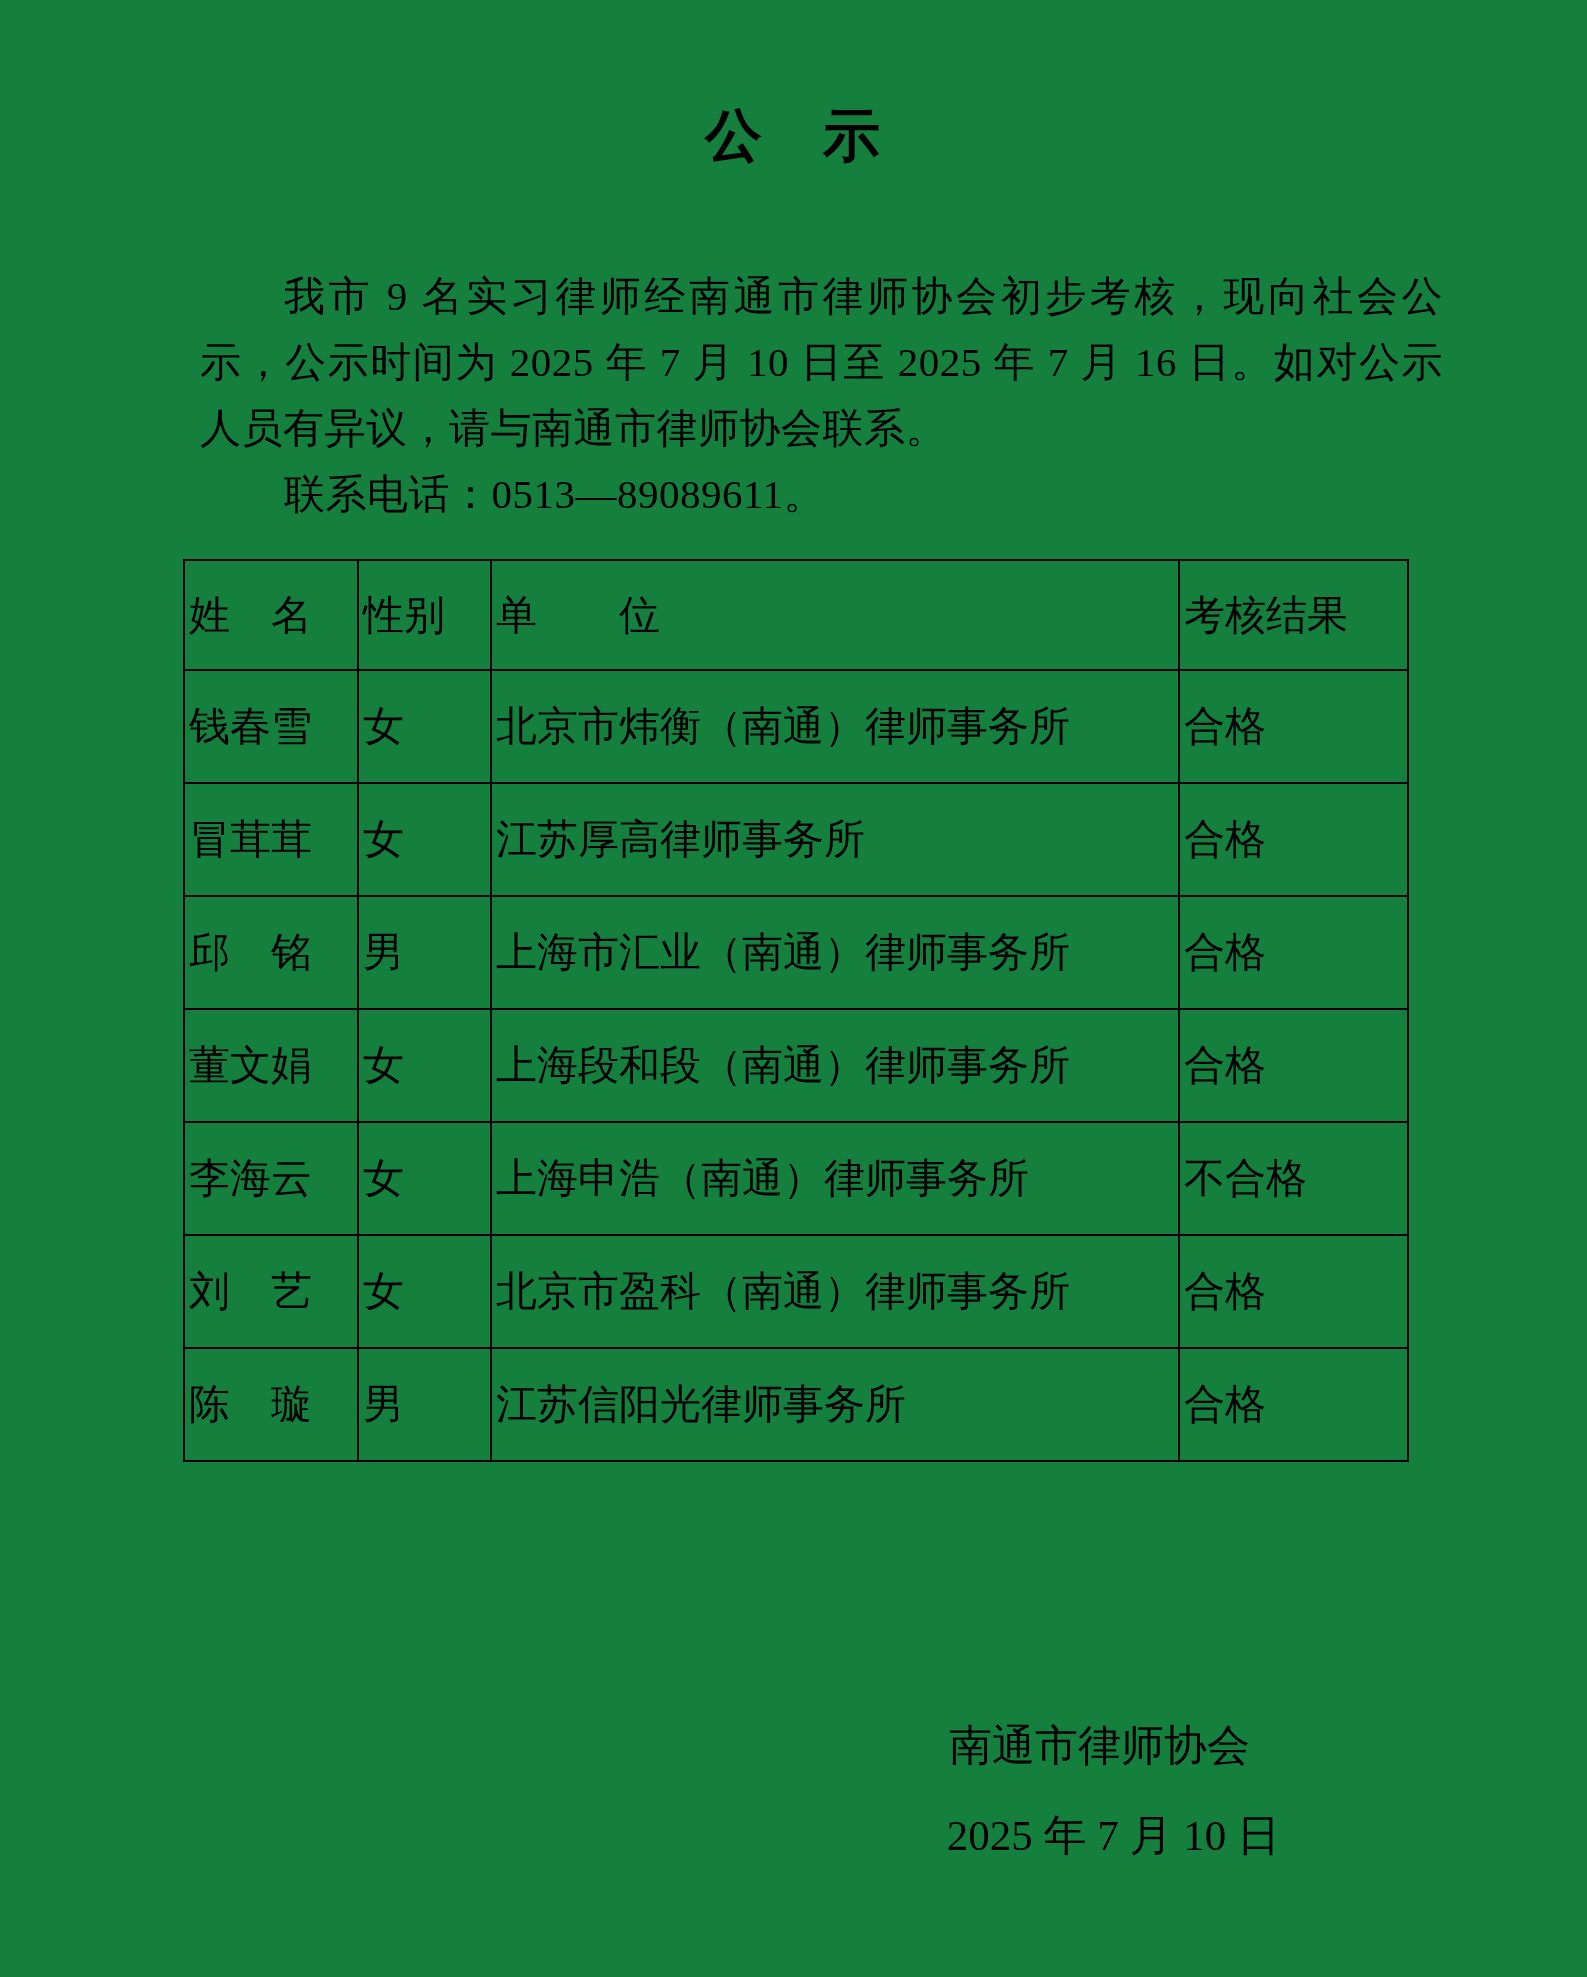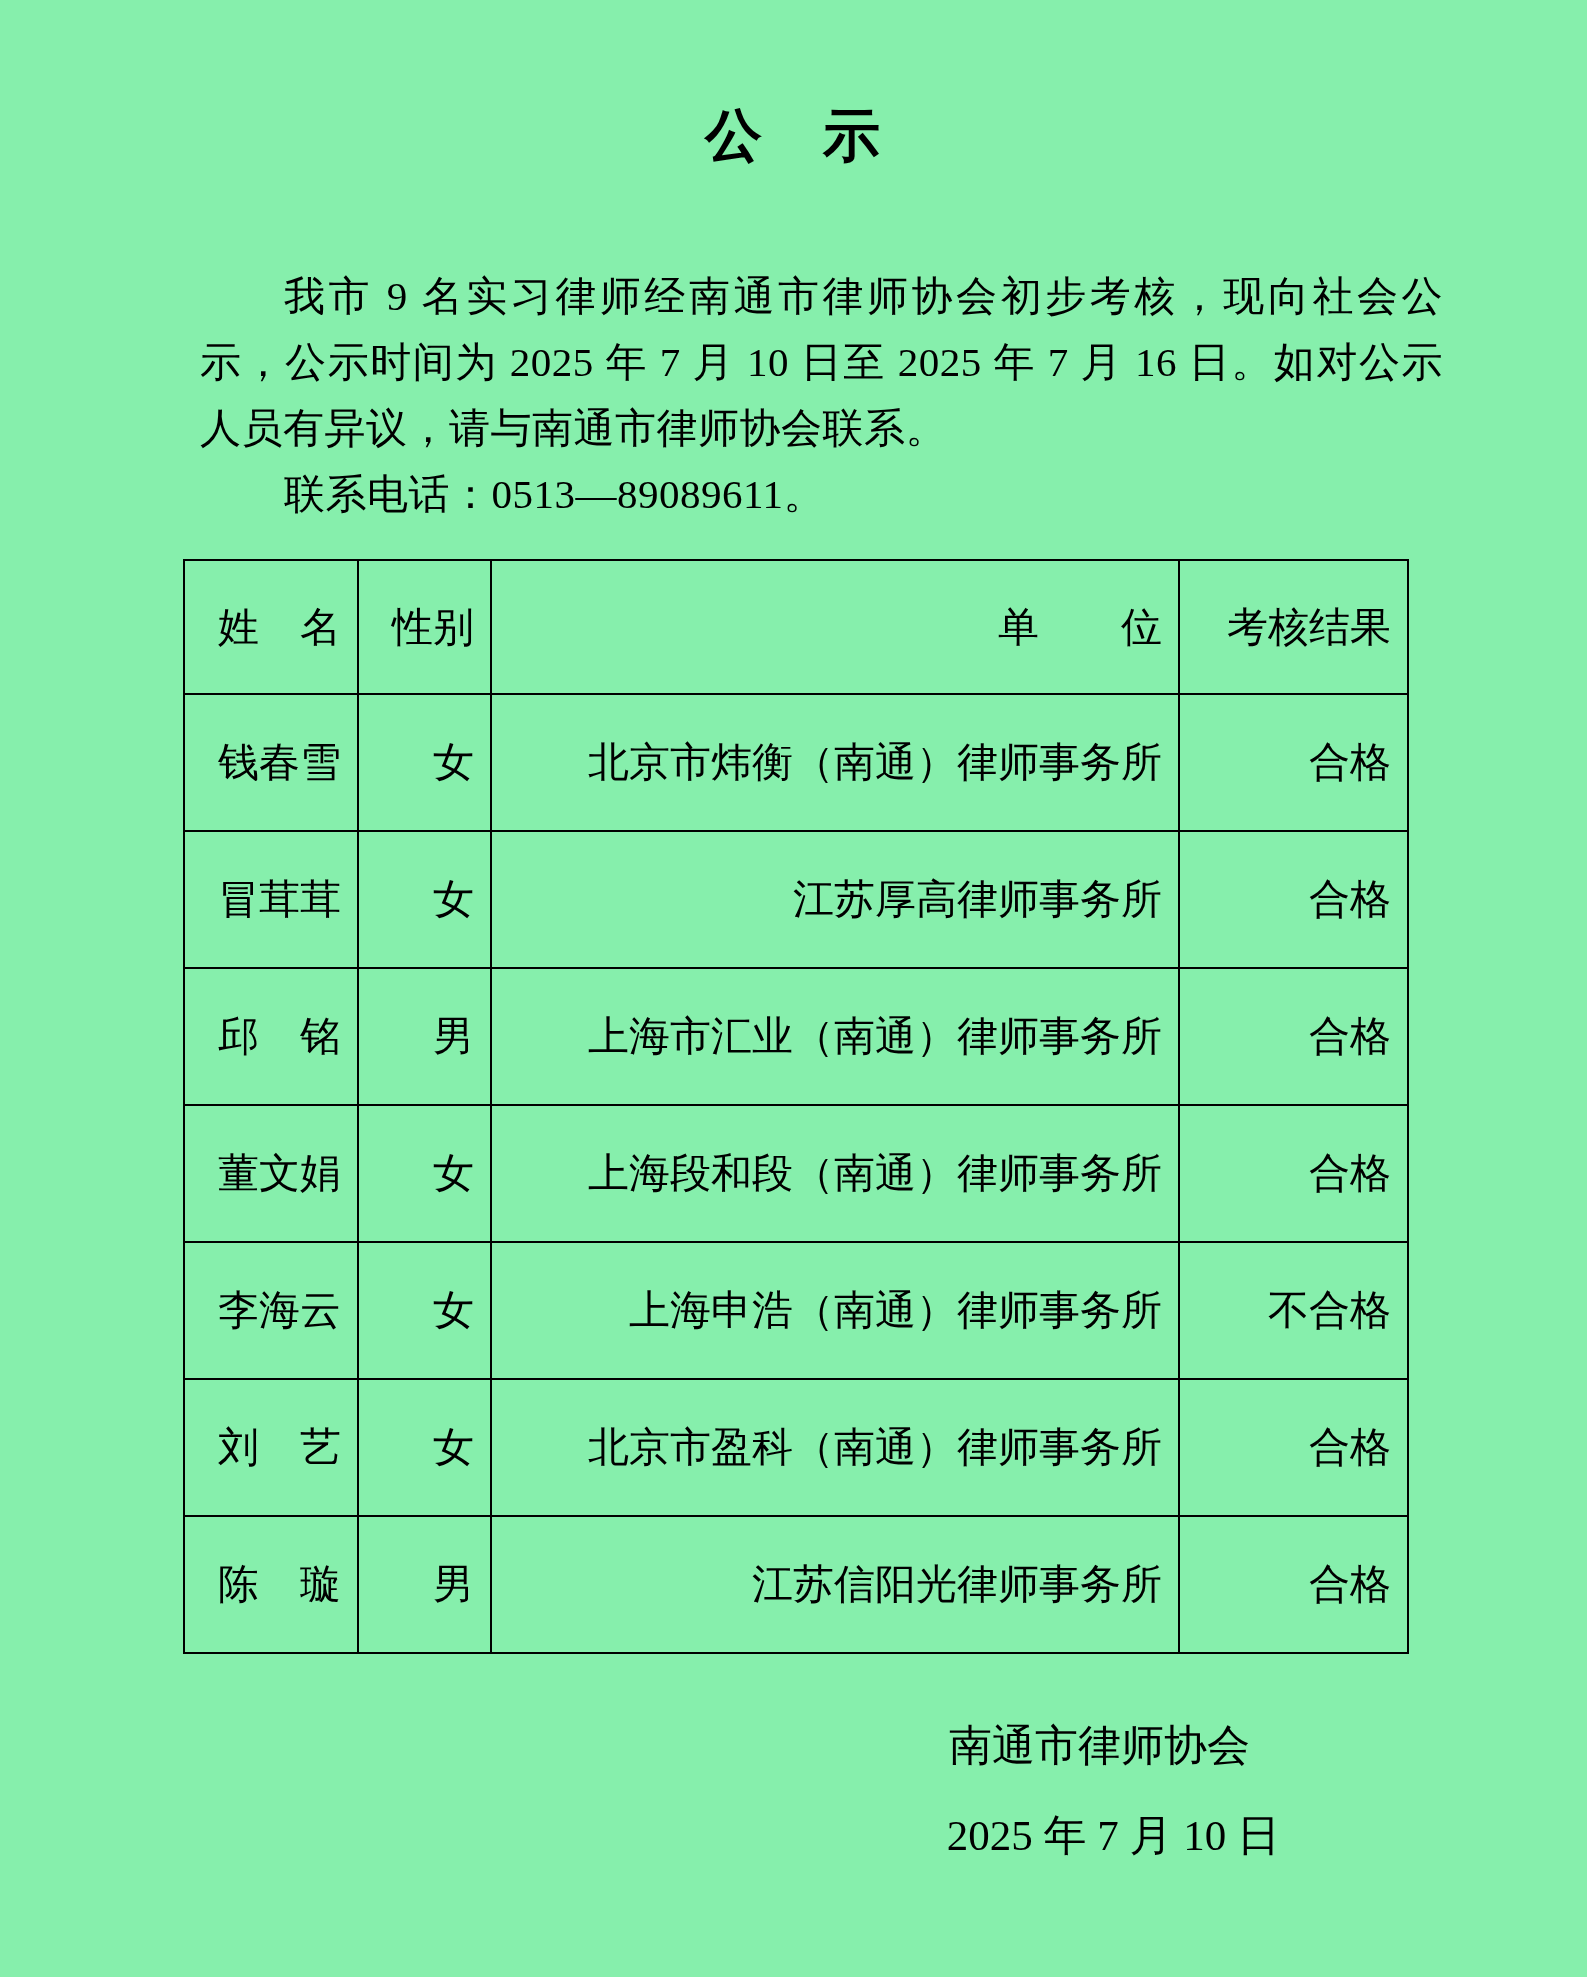--- a/index.html
+++ b/index.html
@@ -4,21 +4,21 @@
 <style>
   html, body {
     margin: 0;
     padding: 0;
     background: #ffffff;
   }
   .page {
     position: relative;
     width: 1587px;
     height: 1977px;
-    background: #86efac;
+    background: #15803d;
     color: #000000;
     font-family: "Liberation Serif", "DejaVu Serif", serif;
     overflow: hidden;
   }
   .doc-title {
     position: absolute;
     top: 98px;
     left: 0;
     right: 0;
     text-align: center;
@@ -49,23 +49,23 @@
     width: 1224px;
     border-collapse: collapse;
     table-layout: fixed;
   }
   .roster-table col.c-name   { width: 174px; }
   .roster-table col.c-gender { width: 133px; }
   .roster-table col.c-firm   { width: 688px; }
   .roster-table col.c-result { width: 229px; }
   .roster-table th, .roster-table td {
     border: 2px solid #000000;
-    text-align: right;
+    text-align: left;
     vertical-align: middle;
-    padding: 16px;
+    padding: 4px;
     font-weight: normal;
     font-size: 41px;
     white-space: pre;
     overflow: hidden;
   }
   .roster-table th {
     height: 100px;
     font-family: "Liberation Sans", "DejaVu Sans", sans-serif;
   }
   .roster-table td {

